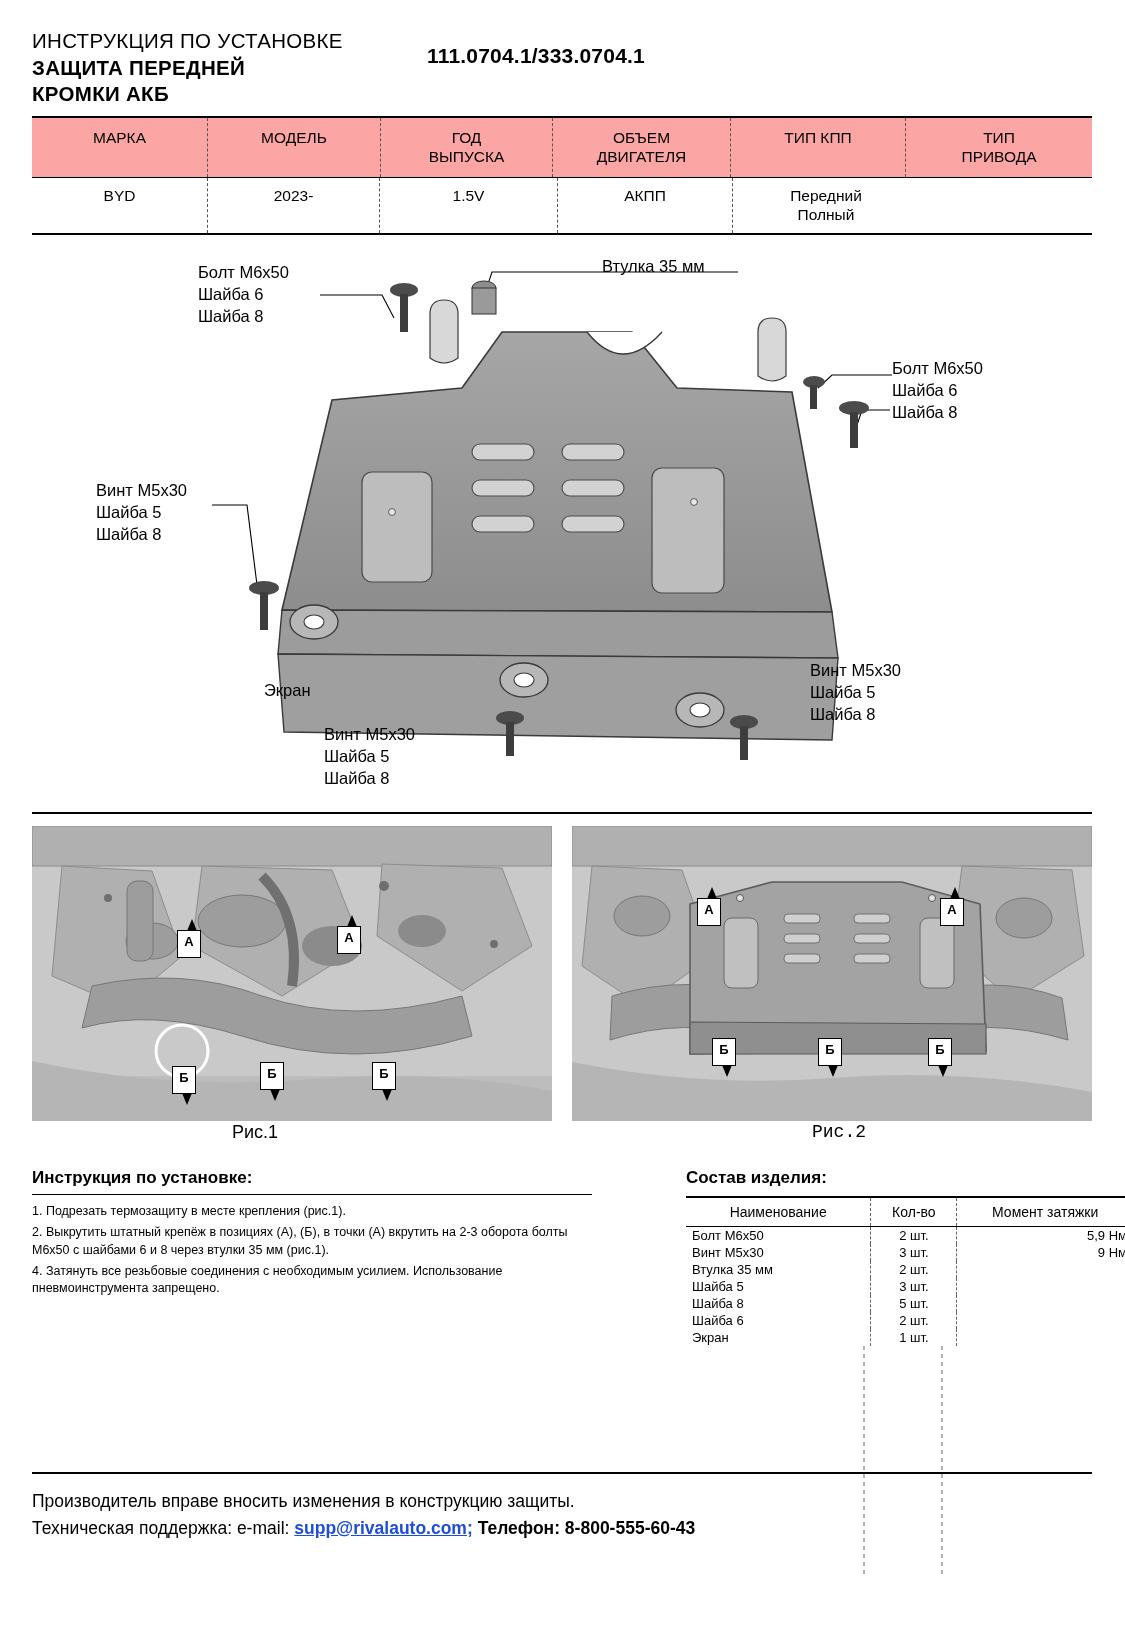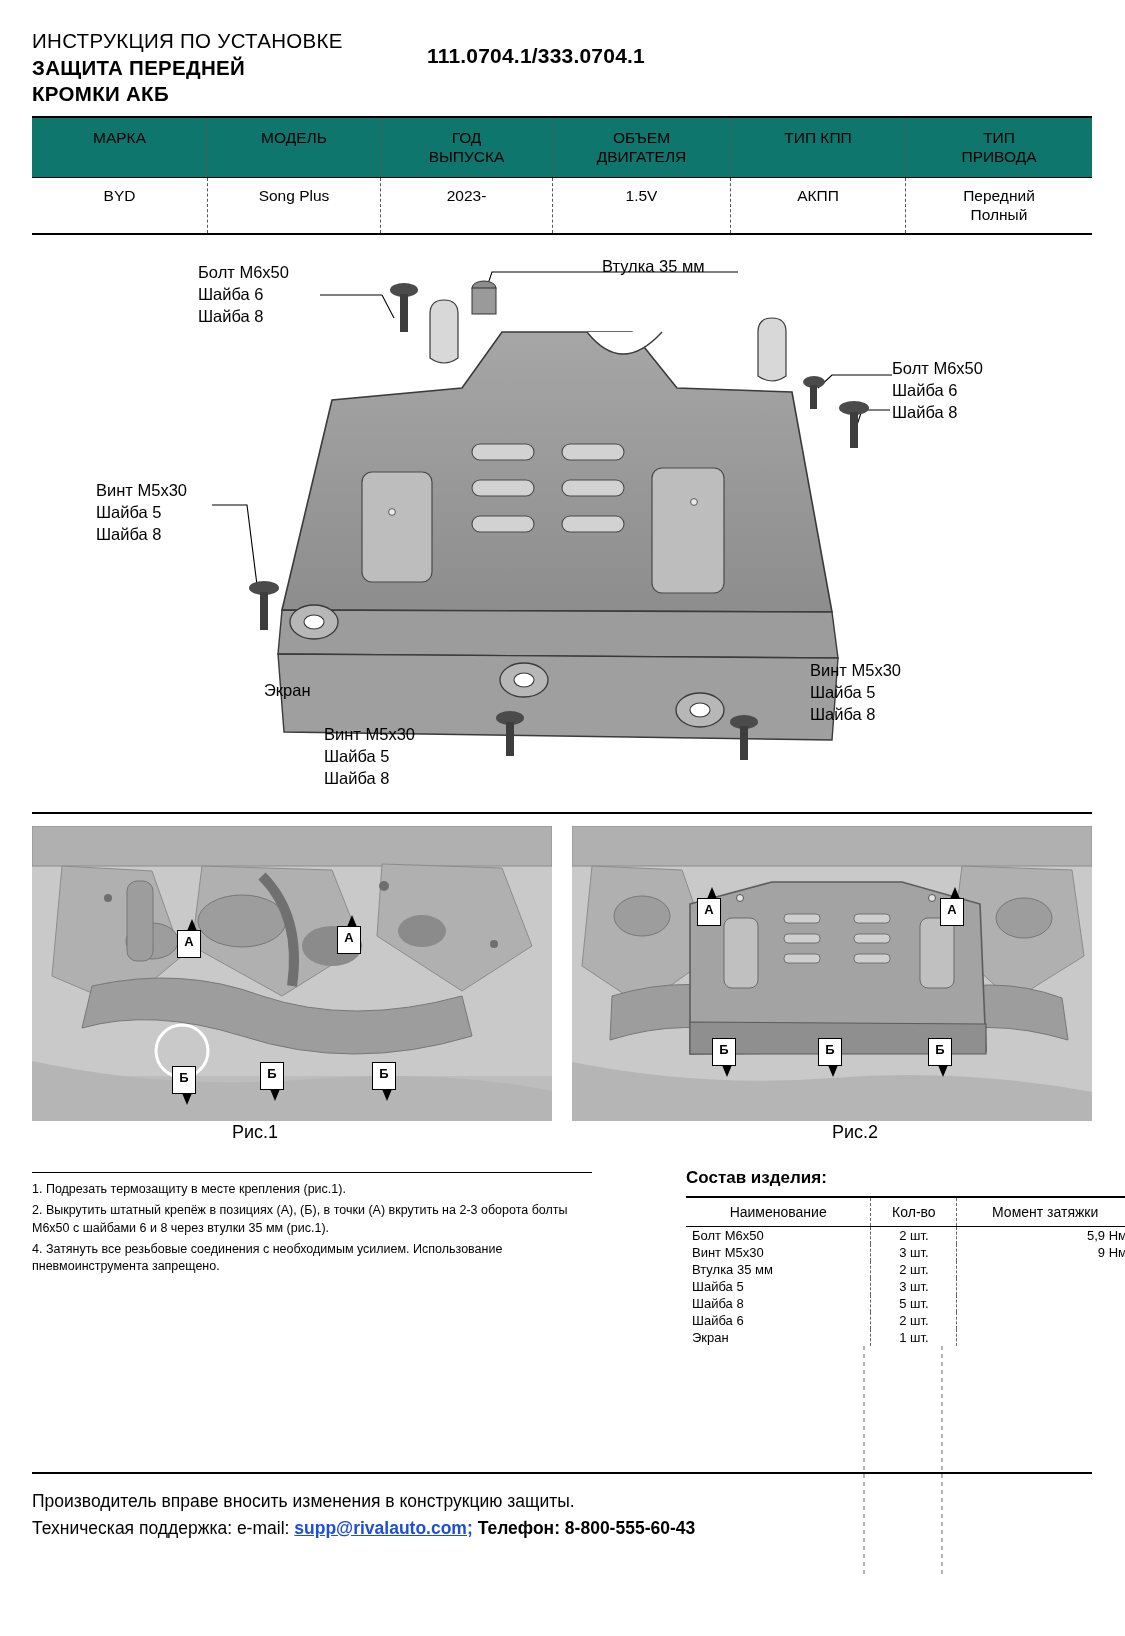--- a/index.html
+++ b/index.html
@@ -20,21 +20,21 @@
   .hdr-code {
     position:absolute; left:395px; top:16px;
     font-size:21px; font-weight:bold; letter-spacing:0.2px;
   }
 
   .rule { position:absolute; background:#000; }
 
   
   .spec { position:absolute; left:32px; top:116px; width:1060px; }
   .spec-head {
-    display:flex; background:#0f766e; border-top:2px solid #000; border-bottom:1px solid #000;
+    display:flex; background:#fca5a5; border-top:2px solid #000; border-bottom:1px solid #000;
   }
   .spec-body { display:flex; border-bottom:2px solid #000; }
   .spec-head > div, .spec-body > div {
     text-align:center; font-size:15.5px; line-height:1.25; padding:8px 2px;
     box-sizing:border-box;
   }
   .spec-head > div { font-weight:normal; padding-top:10px; padding-bottom:10px; }
   .c1 { width:175px; }
   .c2 { width:173px; }
   .c3 { width:172px; }
@@ -50,21 +50,21 @@
   
   .photo-row { position:absolute; left:32px; top:826px; width:1060px; height:300px; }
   .photo {
     position:absolute; top:0; width:520px; height:295px;
     background:#cfcfcf; overflow:hidden;
   }
   .photo.left { left:0; }
   .photo.right { left:540px; }
   .figcap { position:absolute; top:296px; font-size:18px; }
   .figcap.l { left:200px; }
-  .figcap.r { left:800px; }
+  .figcap.r { left:780px;font-family:Liberation Mono, monospace; }
 
   .tag {
     position:absolute; width:22px; height:26px; background:#fff; border:1.4px solid #000;
     font-size:13px; font-weight:bold; text-align:center; line-height:22px;
   }
   .tag:after {
     content:""; position:absolute; left:9px; top:-12px; width:0; height:0;
     border-left:5px solid transparent; border-right:5px solid transparent;
     border-bottom:12px solid #000;
   }
@@ -130,21 +130,20 @@
       <div class="c5 vdash">
         <div>ТИП КПП</div>
       </div>
       <div class="c6 vdash">
         <div>ТИП</div>
           <div>ПРИВОДА</div>
       </div>
     </div>
     <div class="spec-body">
       <div class="c1">BYD</div>
-      <div class="c2 vdash">Song Plus</div>
       <div class="c3 vdash">2023-</div>
       <div class="c4 vdash">1.5V</div>
       <div class="c5 vdash">АКПП</div>
       <div class="c6 vdash">
         <div>Передний</div>
           <div>Полный</div>
       </div>
     </div>
   </div>
 
@@ -354,20 +353,21 @@
       <div class="tag down" style="left:140px; top:212px;"><span>Б</span></div>
       <div class="tag down" style="left:246px; top:212px;"><span>Б</span></div>
       <div class="tag down" style="left:356px; top:212px;"><span>Б</span></div>
     </div>
 
     <div class="figcap l">Рис.1</div>
     <div class="figcap r">Рис.2</div>
   </div>
 
   <div class="instr">
+    <h3>Инструкция по установке:</h3>
     <div class="hr"></div>
     <p>1. Подрезать термозащиту в месте крепления (рис.1).</p>
     <p>2. Выкрутить штатный крепёж в позициях (А), (Б), в точки (А) вкрутить на 2-3 оборота болты M6x50  с шайбами 6 и 8 через втулки 35 мм (рис.1).</p>
     <p>4. Затянуть все резьбовые соединения с необходимым усилием. Использование пневмоинструмента запрещено.</p>
   </div>
 
   <div class="parts">
     <h3>Состав изделия:</h3>
     <table class="ptable">
       <thead>

